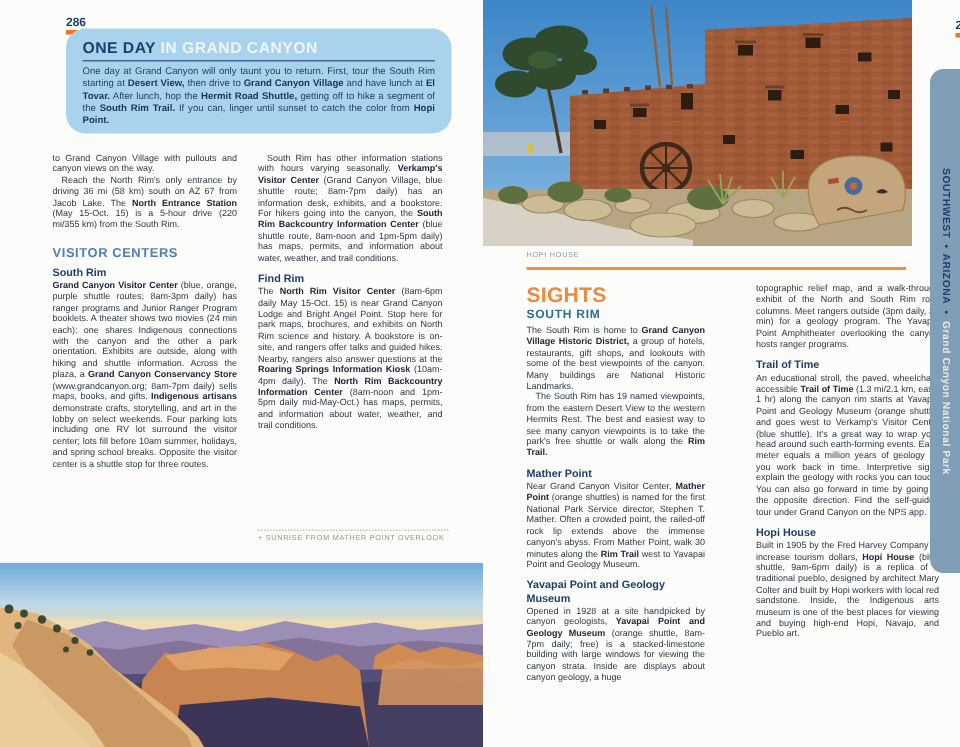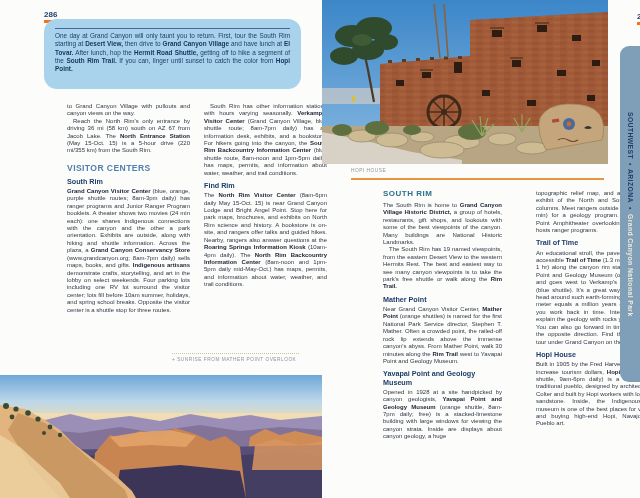--- a/index.html
+++ b/index.html
@@ -14,21 +14,21 @@
   .onebox{left:44px;top:19px;width:257px;height:70px;background:#a9d3ec;border-radius:13px;
           box-sizing:border-box;padding:7px 11px 6px 11px;}
   .onebox-title{font-size:10.5px;font-weight:800;letter-spacing:.3px;line-height:12px;}
   .onebox-title .t1{color:#1c3f6e;}
   .onebox-title .t2{color:#ecf6fc;}
   .onebox-rule{height:1px;background:#35548a;margin:2px 0 3px 0;opacity:.85;}
   .onebox-body{margin:0;font-size:6.4px;line-height:8.3px;color:#21406b;text-align:justify;}
   .onebox-body b{color:#16335e;}
 
   
-  .col{box-sizing:border-box;margin-left:32px;}
+  .col{box-sizing:border-box;}
   .col p.body-p{margin:0;font-size:6px;line-height:7.4px;color:#2e3947;text-align:justify;}
   .col p.body-p b{color:#20283a;}
   .col .indent{text-indent:6px;}
   .col .h1{color:#527fae;font-size:8.6px;font-weight:800;letter-spacing:.4px;margin:8px 0 3px 0;}
   .col .h2{color:#1d3e6b;font-size:7.2px;font-weight:800;margin:5px 0 2px 0;line-height:8.2px;}
   .sights-h{font-size:14px;font-weight:800;color:#ef8a3d;letter-spacing:.2px;line-height:15px;margin:0 0 1px 0;}
   .southrim-h{font-size:8px;font-weight:800;color:#2a7189;letter-spacing:.5px;margin:0 0 4px 0;}
 
   
   .caption{font-size:4.8px;letter-spacing:.5px;color:#8e9298;}
@@ -49,20 +49,23 @@
   .side-tab .tab-strong{color:#1d3e6b;font-weight:800;}
   .side-tab .tab-sep{color:#1d3e6b;margin:4px 0;font-weight:700;}
   .side-tab .tab-light{color:#f2ead8;font-weight:600;}
 </style>
 </head>
 <body>
 
 <div class="abs folio" style="left:44px;top:10px;">286</div>
 
 <div class="abs onebox">
+  <div class="onebox-title">
+    <span class="t1">ONE DAY </span><span class="t2">IN GRAND CANYON</span>
+  </div>
   <div class="onebox-rule"></div>
   <p class="onebox-body"><span>One day at Grand Canyon will only taunt you to return. First, tour the South Rim starting at </span><b>Desert View,</b><span> then drive to </span><b>Grand Canyon Village</b><span> and have lunch at </span><b>El Tovar.</b><span> After lunch, hop the </span><b>Hermit Road Shuttle,</b><span> getting off to hike a segment of the </span><b>South Rim Trail.</b><span> If you can, linger until sunset to catch the color from </span><b>Hopi Point.</b></p>
 </div>
 
 <div class="abs col" style="left:35px;top:103px;width:123px;">
     <p class="body-p"><span>to Grand Canyon Village with pullouts and canyon views on the way.</span></p>
     <p class="body-p indent"><span>Reach the North Rim's only entrance by driving 36 mi (58 km) south on AZ 67 from Jacob Lake. The </span><b>North Entrance Station</b><span> (May 15-Oct. 15) is a 5-hour drive (220 mi/355 km) from the South Rim.</span></p>
     <div class="h1">VISITOR CENTERS</div>
     <div class="h2">South Rim</div>
     <p class="body-p"><b>Grand Canyon Visitor Center</b><span> (blue, orange, purple shuttle routes; 8am-3pm daily) has ranger programs and Junior Ranger Program booklets. A theater shows two movies (24 min each): one shares Indigenous connections with the canyon and the other a park orientation. Exhibits are outside, along with hiking and shuttle information. Across the plaza, a </span><b>Grand Canyon Conservancy Store</b><span> (www.grandcanyon.org; 8am-7pm daily) sells maps, books, and gifts. </span><b>Indigenous artisans</b><span> demonstrate crafts, storytelling, and art in the lobby on select weekends. Four parking lots including one RV lot surround the visitor center; lots fill before 10am summer, holidays, and spring school breaks. Opposite the visitor center is a shuttle stop for three routes.</span></p>
@@ -212,20 +215,21 @@
     <rect x="230" y="119" width="7" height="3.4" fill="#b04a30" transform="rotate(-8 233 120)"></rect>
     <path d="M262,128 q4,-4 8,0 q-4,2 -8,0" fill="#333333"></path>
     <path d="M236,140 q5,-3 10,0 q5,3 10,0" stroke="#6a4a2a" stroke-width="1.2" fill="none"></path>
   </svg>
 </div>
 
 <div class="abs caption hopi-cap">HOPI HOUSE</div>
 <div class="abs orange-rule"></div>
 
 <div class="abs col" style="left:351px;top:189px;width:119px;">
+  <div class="sights-h">SIGHTS</div>
   <div class="southrim-h">SOUTH RIM</div>
   <div>
       <p class="body-p"><span>The South Rim is home to </span><b>Grand Canyon Village Historic District,</b><span> a group of hotels, restaurants, gift shops, and lookouts with some of the best viewpoints of the canyon. Many buildings are National Historic Landmarks.</span></p>
       <p class="body-p indent"><span>The South Rim has 19 named viewpoints, from the eastern Desert View to the western Hermits Rest. The best and easiest way to see many canyon viewpoints is to take the park's free shuttle or walk along the </span><b>Rim Trail.</b></p>
       <div class="h2">Mather Point</div>
       <p class="body-p"><span>Near Grand Canyon Visitor Center, </span><b>Mather Point</b><span> (orange shuttles) is named for the first National Park Service director, Stephen T. Mather. Often a crowded point, the railed-off rock lip extends above the immense canyon's abyss. From Mather Point, walk 30 minutes along the </span><b>Rim Trail</b><span> west to Yavapai Point and Geology Museum.</span></p>
       <div class="h2">Yavapai Point and Geology Museum</div>
       <p class="body-p"><span>Opened in 1928 at a site handpicked by canyon geologists, </span><b>Yavapai Point and Geology Museum</b><span> (orange shuttle, 8am-7pm daily; free) is a stacked-limestone building with large windows for viewing the canyon strata. Inside are displays about canyon geology, a huge</span></p>
     </div>
 </div>

